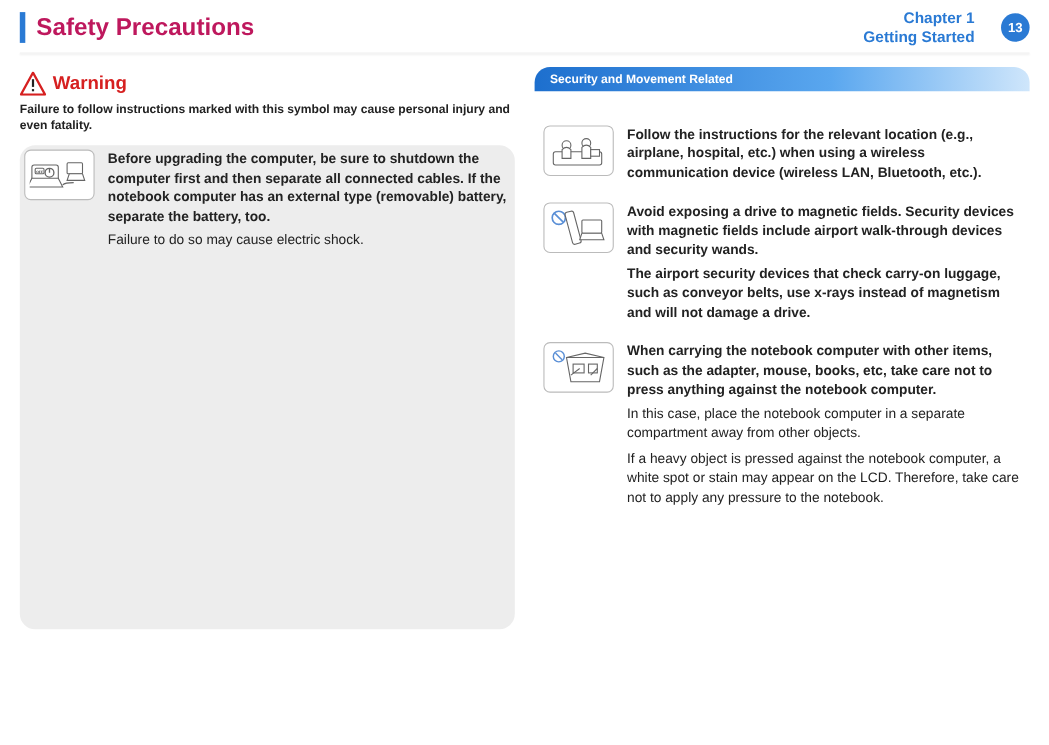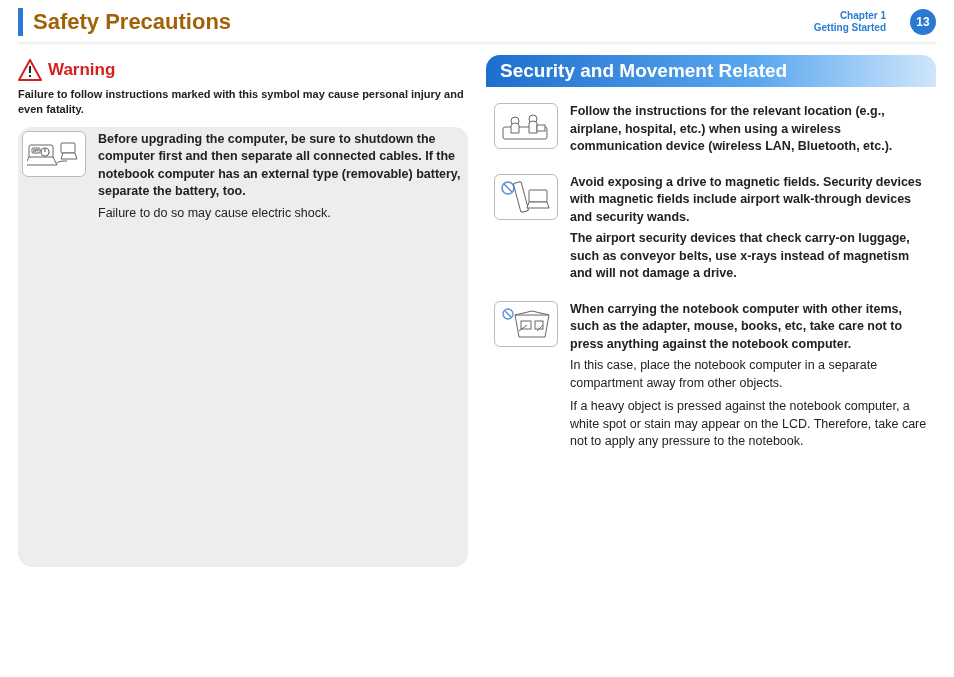--- a/index.html
+++ b/index.html
@@ -1,23 +1,23 @@
 <!DOCTYPE html>
 <html><head>
 <meta charset="utf-8">
 <style>
 * { margin: 0; padding: 0; box-sizing: border-box; }
 body { font-family: 'Segoe UI', Arial, sans-serif; background: #fff; width: 954px; height: 677px; overflow: hidden; color: #222; }
 
 .header { display: flex; align-items: center; justify-content: space-between; padding: 8px 18px 4px 18px; }
 .header-left { display: flex; align-items: center; gap: 10px; }
 .blue-bar { width: 5px; height: 28px; background: #2a7ad4; }
-.title { font-size: 22px; font-weight: 700; color: #a16207; }
+.title { font-size: 22px; font-weight: 700; color: #be185d; }
 .header-right { display: flex; align-items: center; gap: 8px; }
-.chapter { text-align: right; font-size: 10px; font-weight: 700; color: #2a7ad4; line-height: 1.2; }
+.chapter { text-align: right; font-size: 14px; font-weight: 700; color: #2a7ad4; line-height: 1.2; }
 .page-badge { width: 26px; height: 26px; border-radius: 50%; background: #2a7ad4; color: #fff; display: flex; align-items: center; justify-content: center; font-weight: 700; font-size: 12px; margin-left: 16px; }
 
 .hr { height: 1px; background: linear-gradient(to bottom, #ddd, #fff); margin: 2px 18px 12px 18px; box-shadow: 0 1px 2px rgba(0,0,0,0.1); }
 
 .columns { display: flex; gap: 18px; padding: 0 18px; }
 .col { flex: 1; min-width: 0; }
 
 .warning-head { display: flex; align-items: center; gap: 6px; margin-bottom: 6px; margin-top: 4px; }
 .warn-icon svg { display: block; }
 .warn-label { color: #d62020; font-weight: 700; font-size: 17px; }
@@ -28,21 +28,21 @@
 
 .item { display: flex; gap: 12px; margin-bottom: 14px; }
 .item:last-child { margin-bottom: 0; }
 .thumb { width: 64px; height: 46px; background: #fff; border: 1px solid #bbb; border-radius: 6px; flex: none; display: flex; align-items: center; justify-content: center; }
 .thumb svg { width: 54px; height: 38px; }
 .text { font-size: 12.5px; line-height: 1.4; }
 .text .b { font-weight: 700; display: block; margin-bottom: 4px; }
 .text p { margin-bottom: 6px; }
 .text p:last-child { margin-bottom: 0; }
 
-.section-banner { background: linear-gradient(to right, #1d6fce, #5aa7ef 60%, #cfe6fb); color: #fff; font-weight: 700; font-size: 19px; padding: 5px 14px; border-radius: 14px 14px 0 0; margin-bottom: 2px; }
+.section-banner { background: linear-gradient(to right, #1d6fce, #5aa7ef 60%, #cfe6fb); color: #fff; font-weight: 700; font-size: 11px; padding: 5px 14px; border-radius: 14px 14px 0 0; margin-bottom: 17px; }
 .right-body { background: #fff; padding: 14px 8px 0 8px; }
 </style>
 </head>
 <body>
 
 <div class="header">
   <div class="header-left">
     <div class="blue-bar"></div>
     <div class="title">Safety Precautions</div>
   </div>

